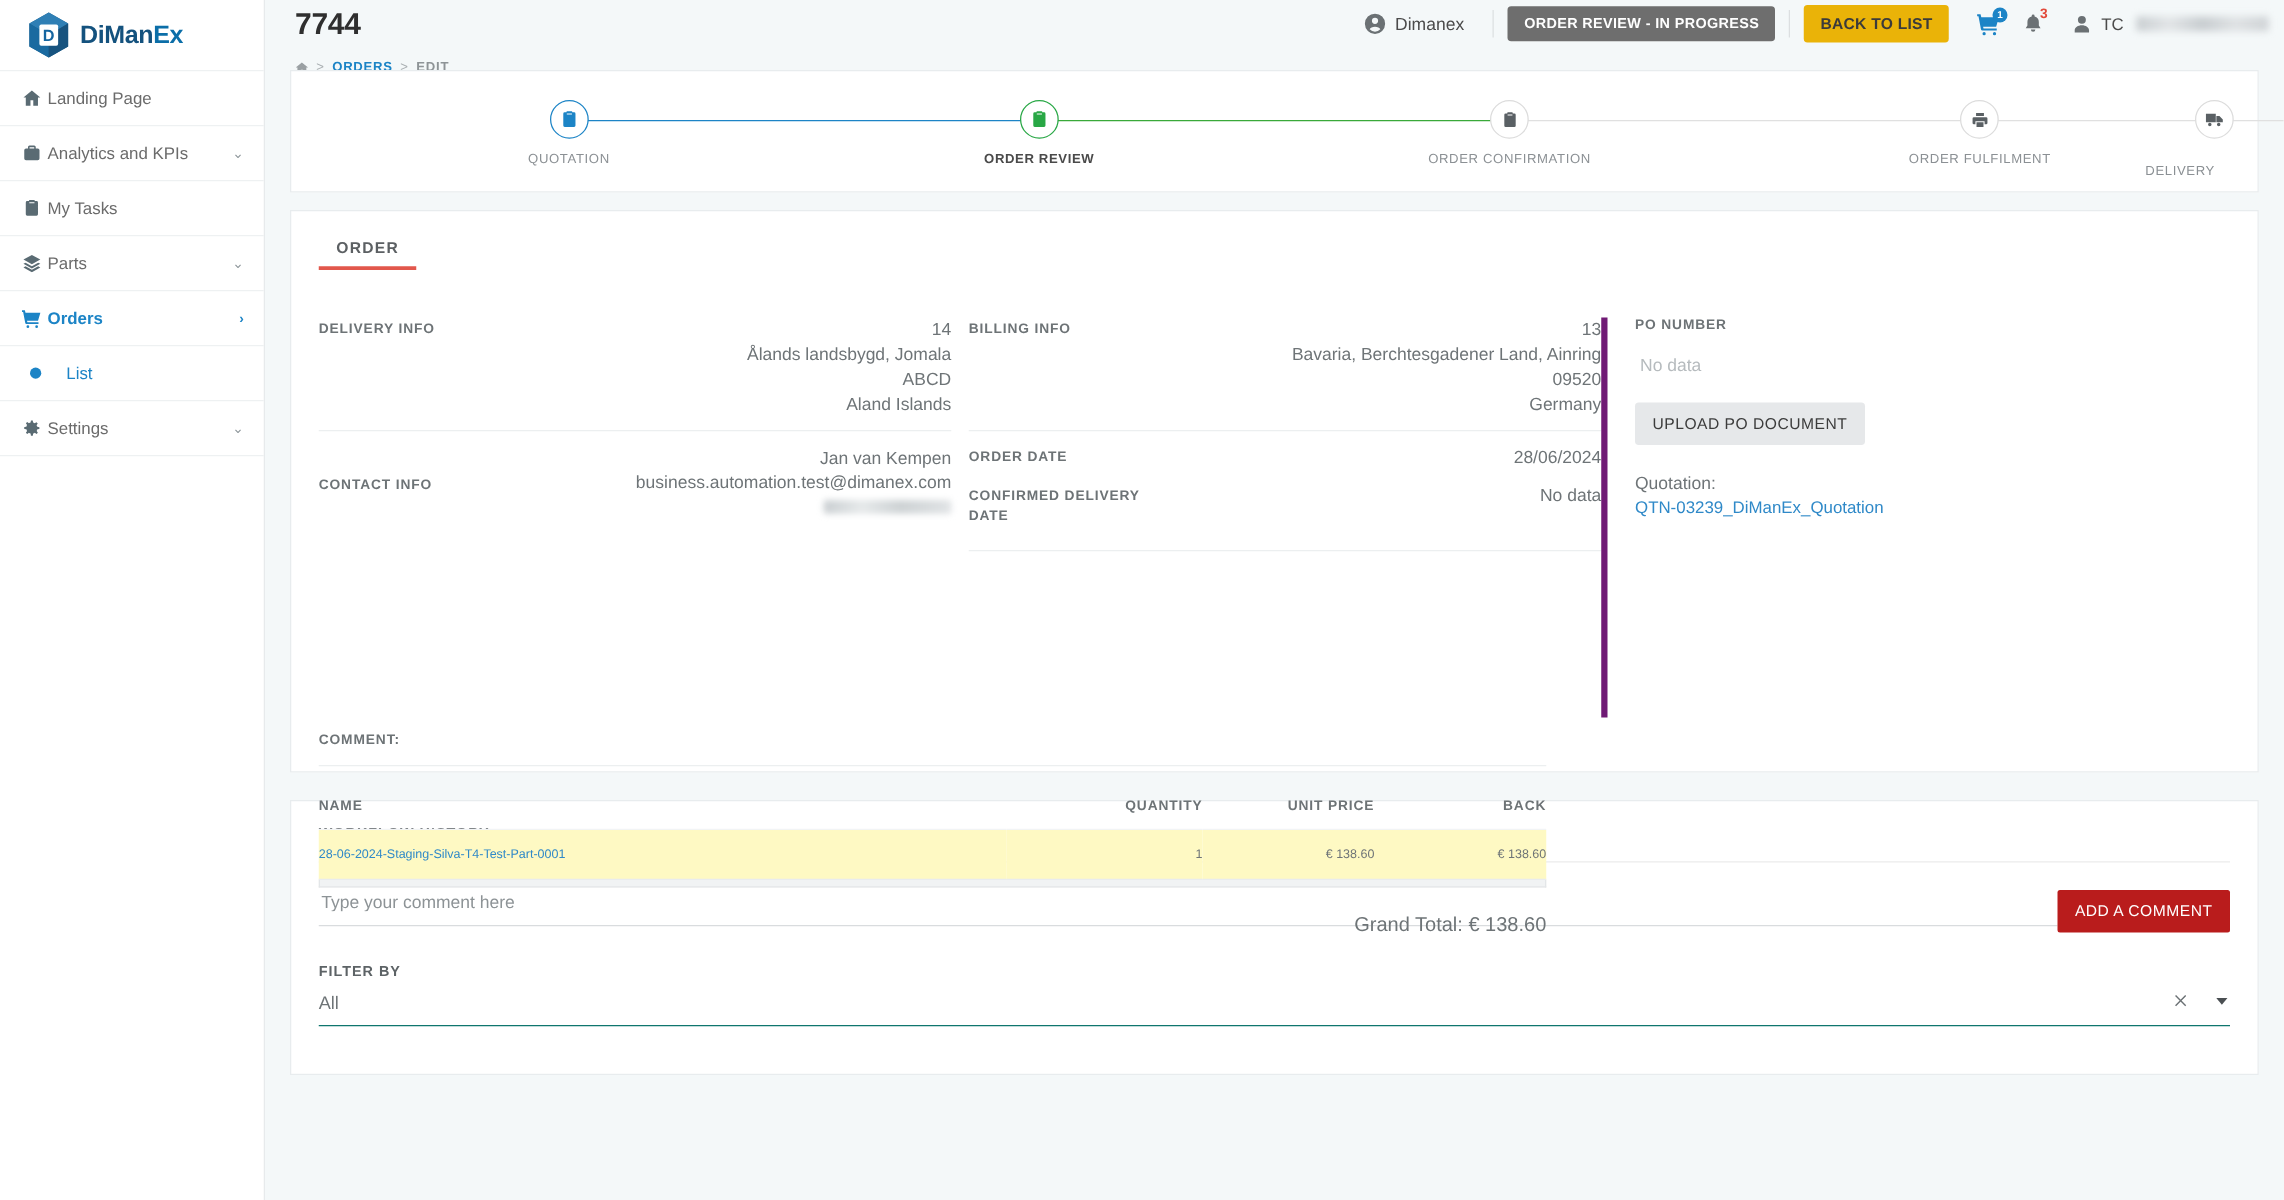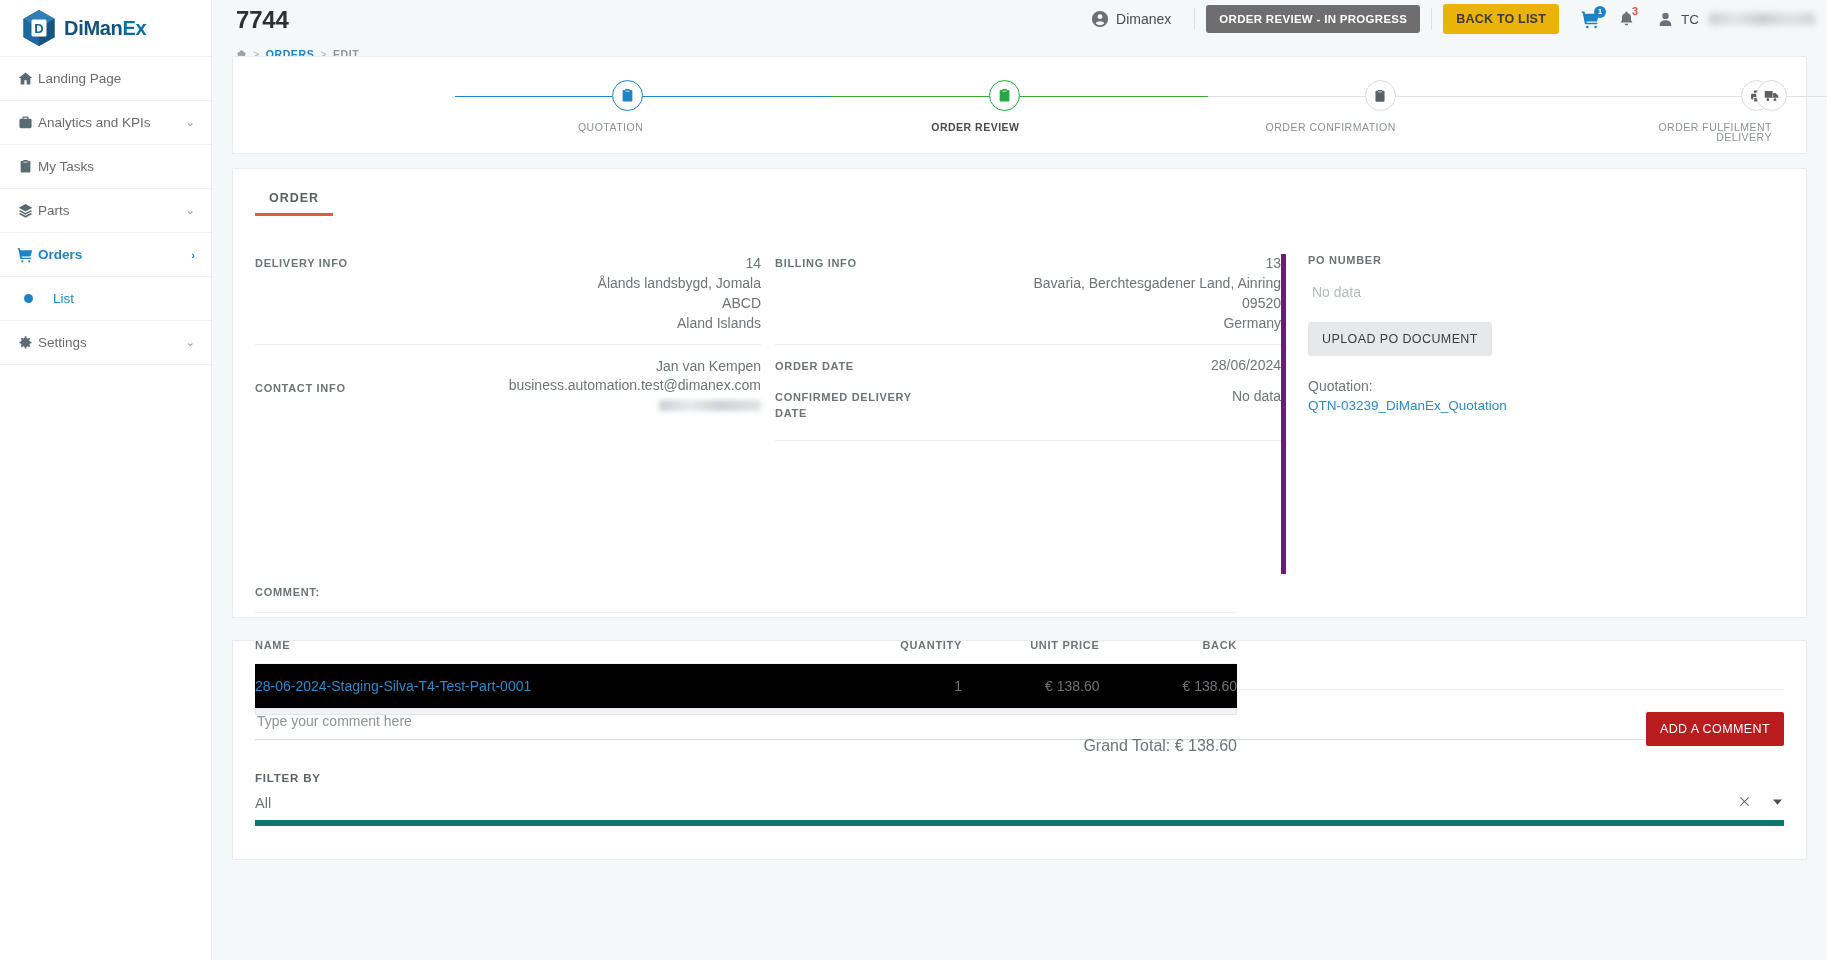--- a/index.html
+++ b/index.html
@@ -113,21 +113,21 @@
   .card {
     background: #ffffff; border: 1px solid #e8ecee;
     margin: 0 20px;
   }
   .stepper-card { margin-top: 18px; height: 98px; position: relative; }
   .stepper {
     display: flex; align-items: flex-start;
     padding: 0 34px; height: 100%;
     position: relative;
   }
-  .step { position: relative; flex: 1; display: flex; flex-direction: column; align-items: flex-end; }
+  .step { position: relative; flex: 1; display: flex; flex-direction: column; align-items: center; }
   .step:last-child { flex: 0 0 auto; width: 0; }
   .step-circle {
     width: 31px; height: 31px; border-radius: 50%;
     background: #ffffff; border: 1.5px solid #dcdcdc;
     display: flex; align-items: center; justify-content: center;
     margin-top: 23px; position: relative; z-index: 2;
   }
   .step-circle.blue { border-color: #1c84c6; }
   .step-circle.green { border-color: #28a745; }
   .step-label {
@@ -187,22 +187,22 @@
   .comment-label { font-size: 11px; font-weight: bold; letter-spacing: 0.7px; color: #6d7376; }
 
   
   table.items { width: 100%; border-collapse: collapse; margin-top: 20px; }
   table.items th {
     font-size: 11px; font-weight: bold; letter-spacing: 0.7px; color: #6d7376;
     text-align: right; padding: 6px 0 12px 0;
   }
   table.items th.name, table.items td.name { text-align: left; }
   table.items td {
-    font-size: 14px; color: #6e7477; text-align: right;
-    padding: 14px 0; background: #000000;
+    font-size: 10px; color: #6e7477; text-align: right;
+    padding: 14px 0; background: #fef9c3;
     border-bottom: 1px solid #e9ecee; border-top: 1px solid #f2f4f5;
   }
   table.items td.name a { color: #2f89c8; text-decoration: none; cursor: pointer; }
   .scrollbar-track { height: 6px; background: #f1f3f4; border: 1px solid #e3e6e8; border-top:none; }
   .grand-total { text-align: right; font-size: 16px; color: #6e7477; padding-top: 22px; }
 
   .po-label { font-size: 11px; font-weight: bold; letter-spacing: 0.7px; color: #6d7376; }
   .po-value { font-size: 14px; color: #b6bbbe; margin-top: 18px; padding-left: 4px; }
   .upload-btn {
     margin-top: 22px; background: #e6e8ea; color: #3c3c3c;
@@ -228,21 +228,21 @@
   }
   .wf-input::placeholder { color: #8d9396; }
   .add-comment-btn {
     background: #b91c1c; color: #fff; border: none; border-radius: 2px;
     padding: 10px 14px; font-size: 12.5px; letter-spacing: 0.4px; cursor: pointer;
     font-family: "Liberation Sans", sans-serif;
   }
   .filter-label { margin-top: 26px; font-size: 11.5px; font-weight: bold; letter-spacing: 0.8px; color: #5d6366; }
   .filter-row {
     display: flex; align-items: center; margin-top: 10px;
-    border-bottom: 6px solid #0f766e; padding-bottom: 8px; gap: 28px;
+    border-bottom: 1px solid #0f766e; padding-bottom: 8px; gap: 28px;
   }
   .filter-val { flex: 1; font-size: 14.5px; color: #6e7477; }
   .filter-icons { display: flex; align-items: center; gap: 20px; color: #6b7174; }
   .x-ico, .caret-ico { cursor: pointer; }
 </style>
 </head>
 <body>
 
 <div id="app">
 

